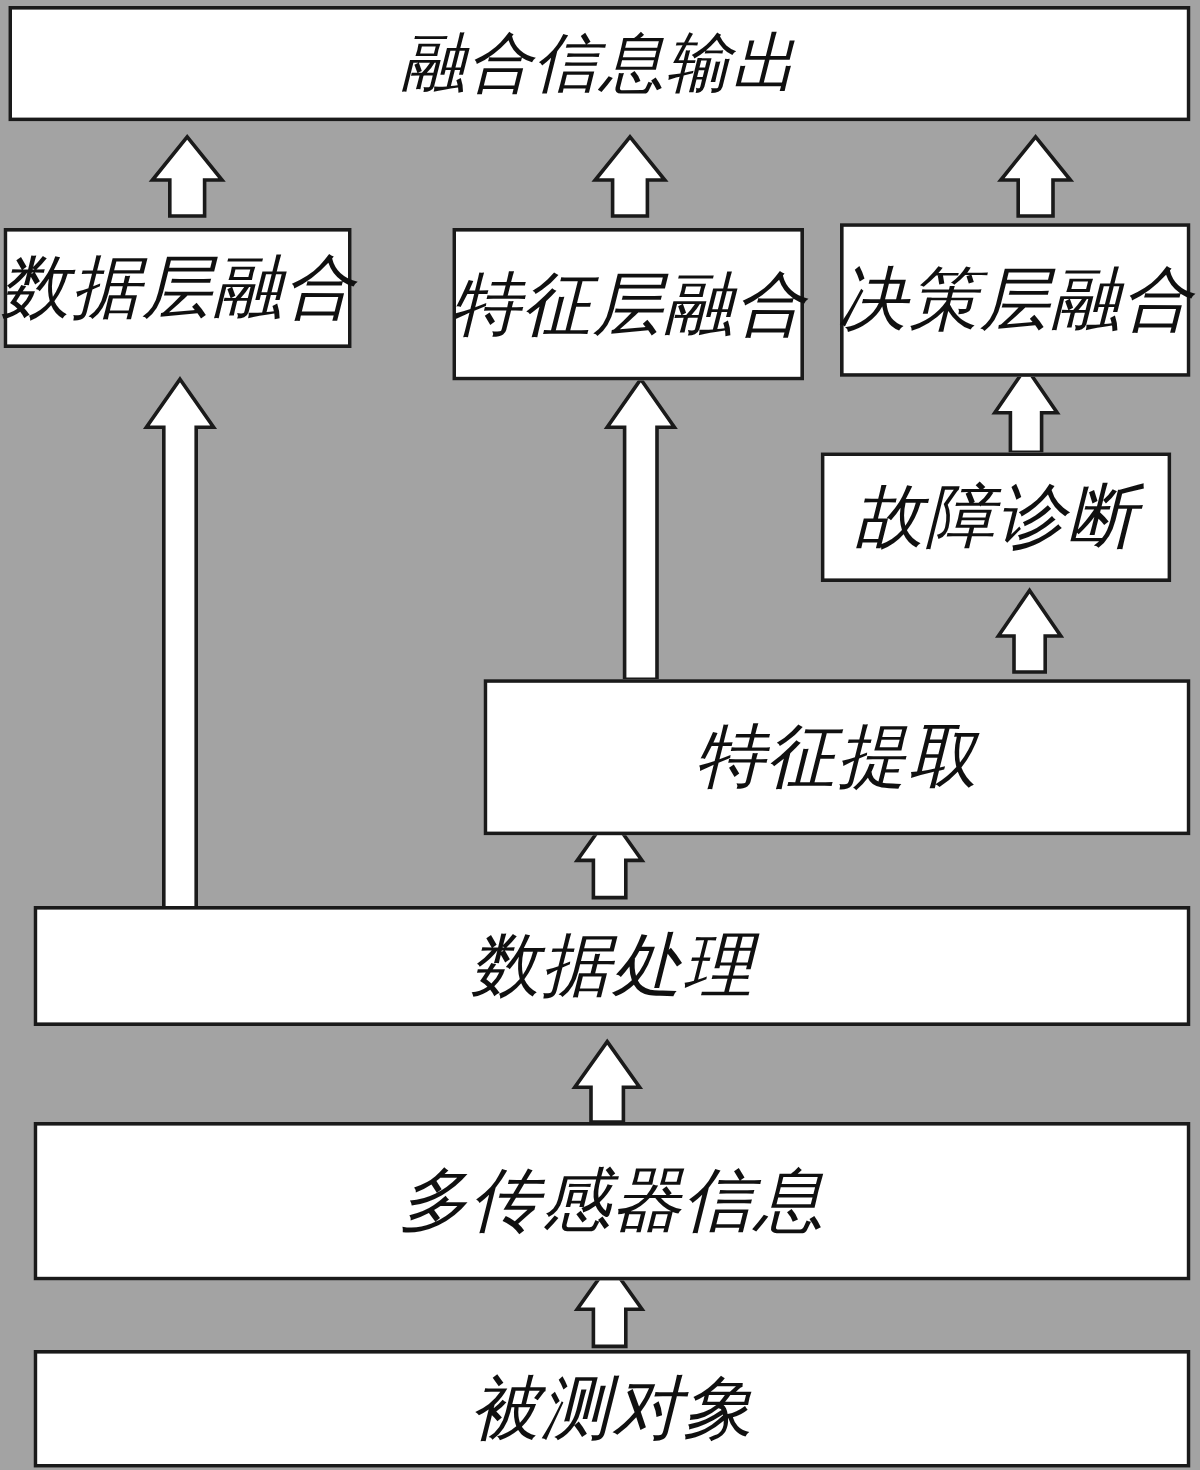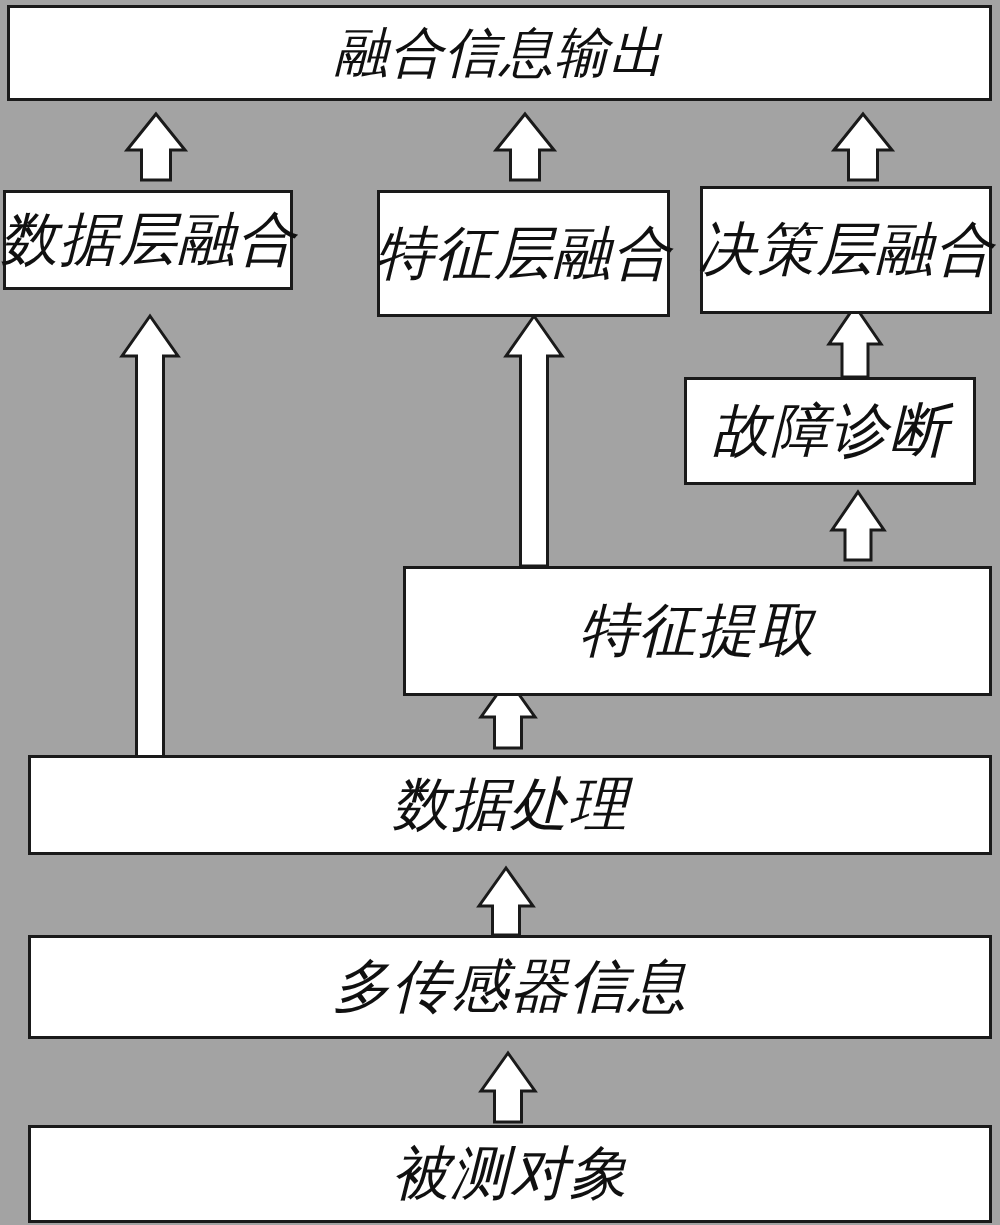--- a/index.html
+++ b/index.html
@@ -79,21 +79,21 @@
       </div>
       <div class="node-box" style="left: 684px; top: 377px; width: 292px; height: 108px; border-color: rgb(26, 26, 26);">
         <span class="node-label size-lg" style="color: rgb(16, 16, 16);">故障诊断</span>
       </div>
       <div class="node-box" style="left: 403px; top: 566px; width: 589px; height: 130px; border-color: rgb(26, 26, 26);">
         <span class="node-label size-lg" style="color: rgb(16, 16, 16);">特征提取</span>
       </div>
       <div class="node-box" style="left: 28px; top: 755px; width: 964px; height: 100px; border-color: rgb(26, 26, 26);">
         <span class="node-label size-lg" style="color: rgb(16, 16, 16);">数据处理</span>
       </div>
-      <div class="node-box" style="left: 28px; top: 935px; width: 964px; height: 104px; border-color: rgb(26, 26, 26);">
+      <div class="node-box" style="left: 28px; top: 935px; width: 964px; height: 132px; border-color: rgb(26, 26, 26);">
         <span class="node-label size-lg" style="color: rgb(16, 16, 16);">多传感器信息</span>
       </div>
       <div class="node-box" style="left: 28px; top: 1125px; width: 964px; height: 98px; border-color: rgb(26, 26, 26);">
         <span class="node-label size-lg" style="color: rgb(16, 16, 16);">被测对象</span>
       </div>
     </div>
 
 </div>
 
 </body></html>

